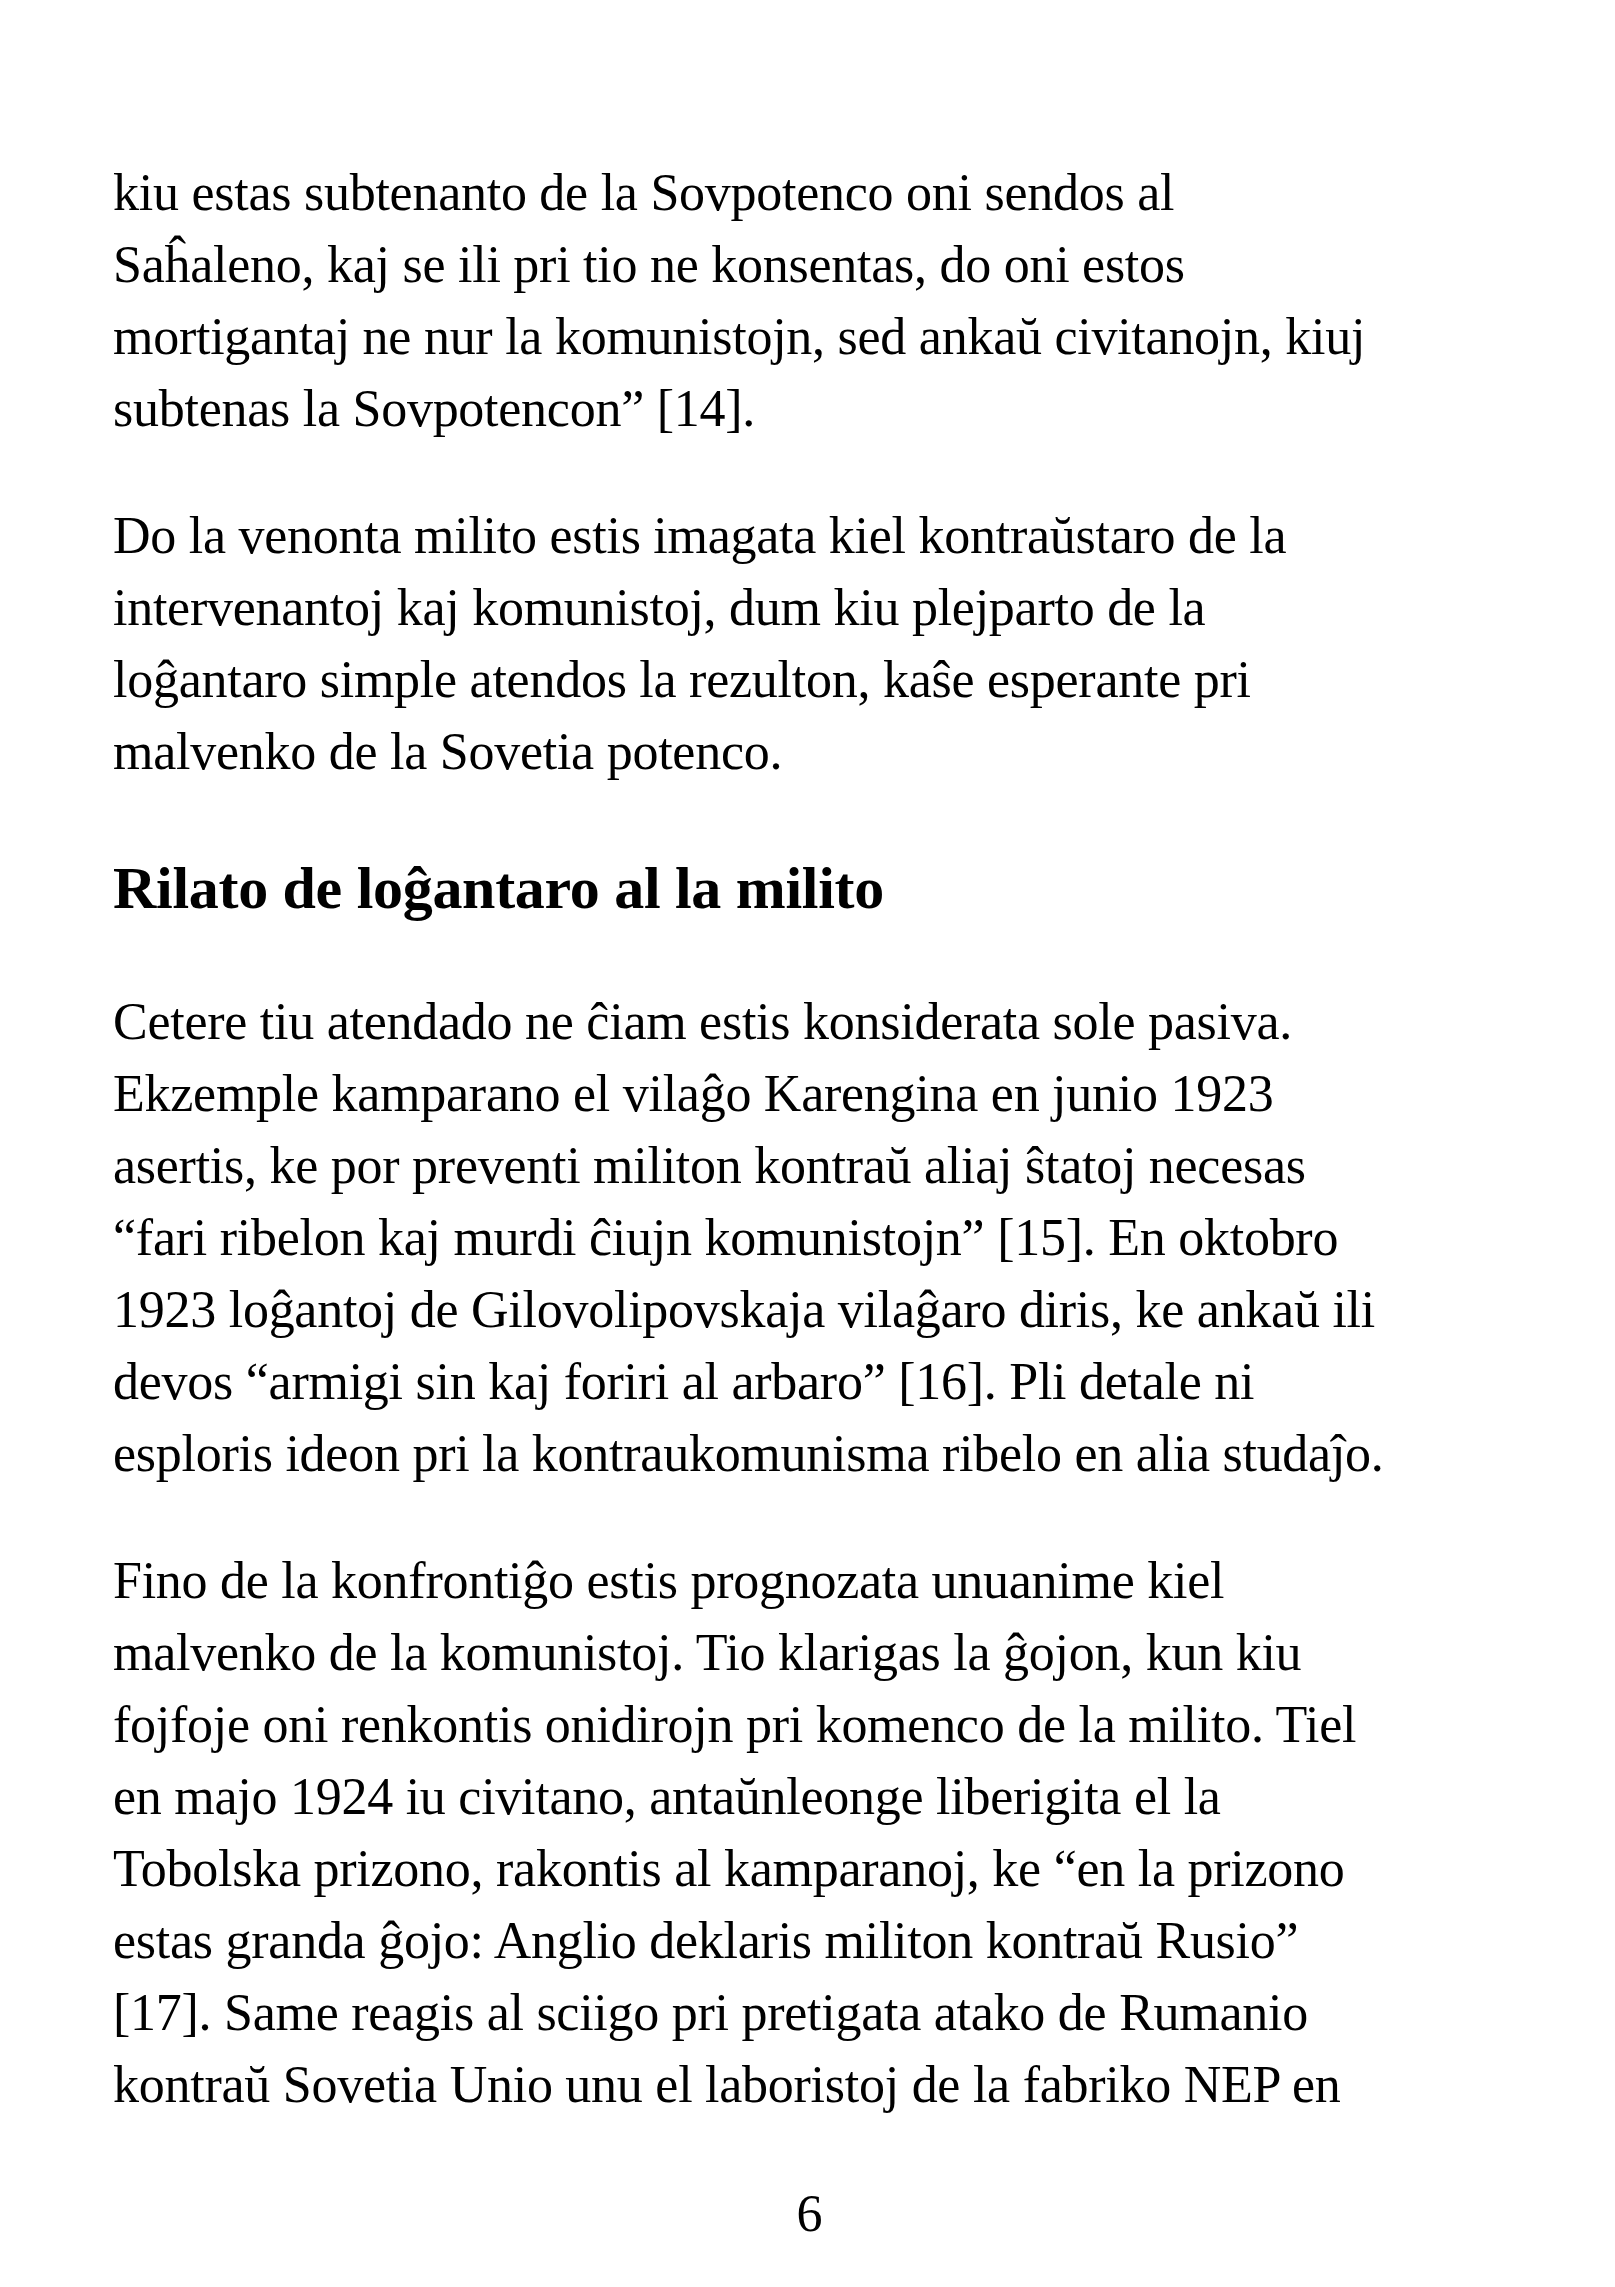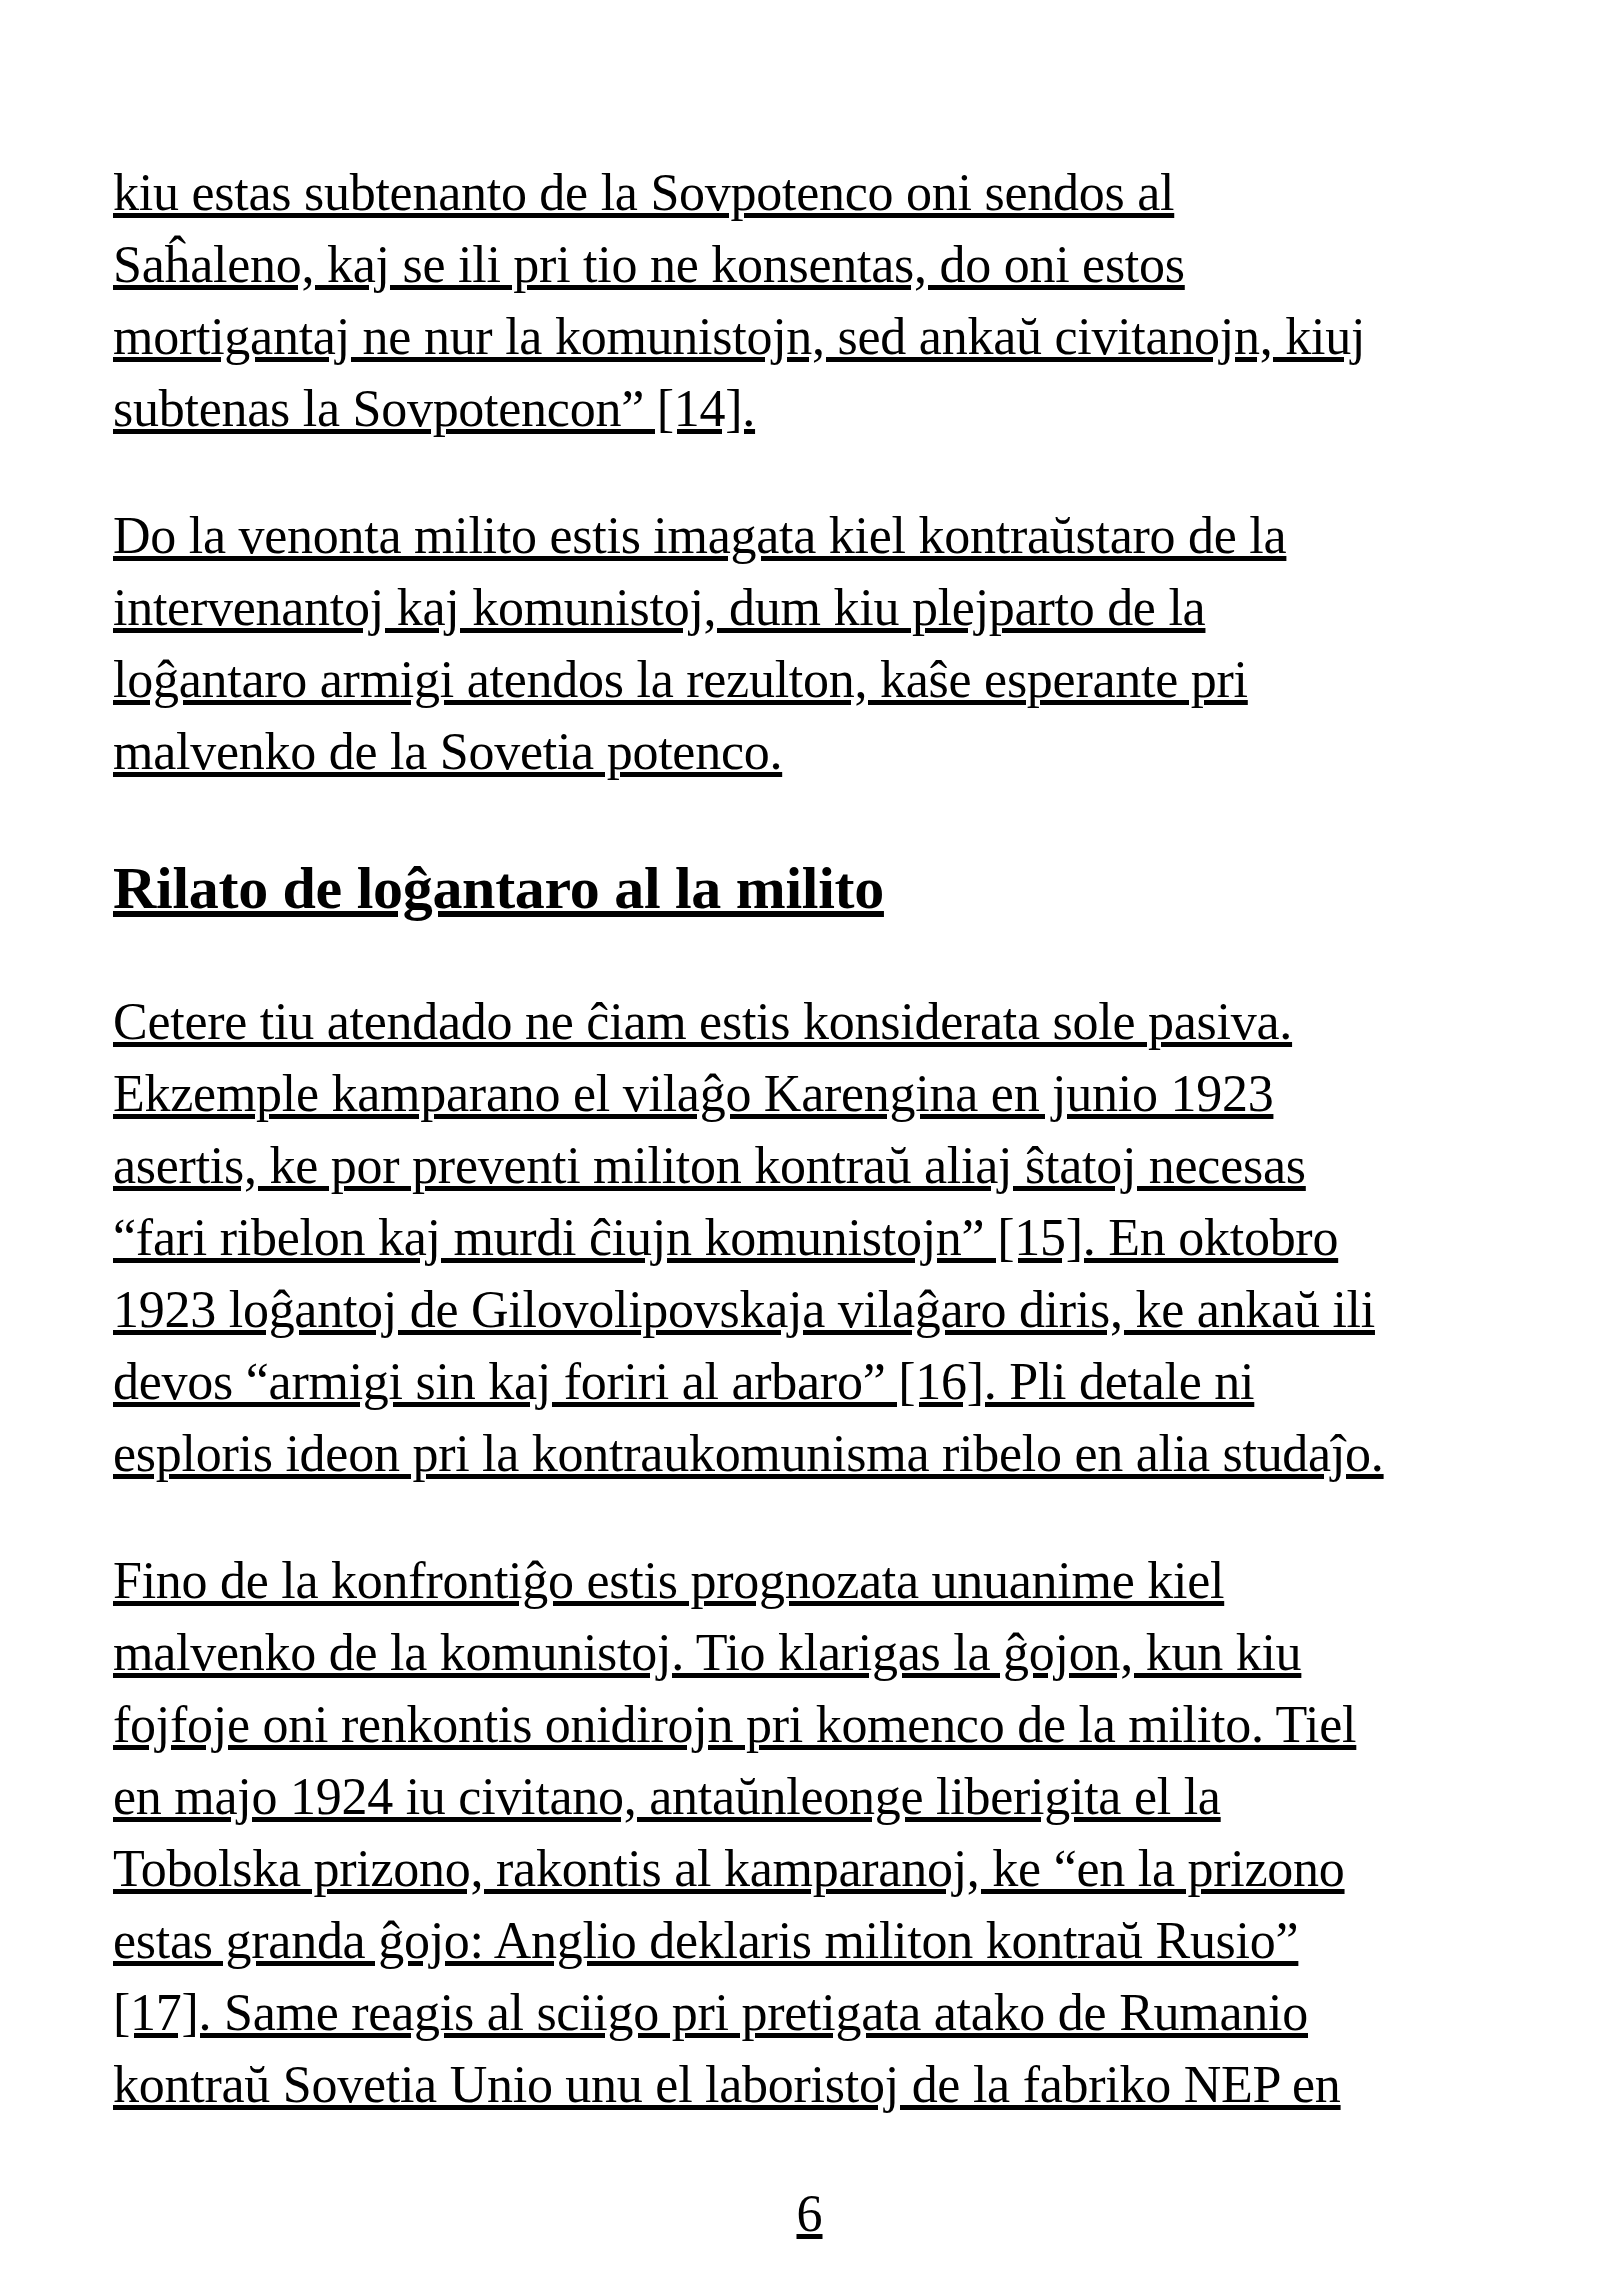--- a/index.html
+++ b/index.html
@@ -10,21 +10,20 @@
   .page {
     position: relative;
     width: 1615px;
     height: 2288px;
     background: #ffffff;
     color: #000000;
     font-family: "Liberation Serif", "DejaVu Serif", serif;
     box-sizing: border-box;
     padding: 157px 109px 0 113px;
     overflow: hidden;
-    text-decoration: underline;
   }
   .para {
     font-size: 52px;
     line-height: 72px;
     white-space: pre-line;          
     margin: 0 0 55px 0;
     letter-spacing: -0.005em;
     text-align: left;
   }
   .heading {
@@ -46,21 +45,21 @@
 <body>
 
 <div class="page">
   <div>
     <p class="para">kiu estas subtenanto de la Sovpotenco oni sendos al
 Saĥaleno, kaj se ili pri tio ne konsentas, do oni estos
 mortigantaj ne nur la komunistojn, sed ankaŭ civitanojn, kiuj
 subtenas la Sovpotencon” [14].</p>
     <p class="para">Do la venonta milito estis imagata kiel kontraŭstaro de la
 intervenantoj kaj komunistoj, dum kiu plejparto de la
-loĝantaro armigi atendos la rezulton, kaŝe esperante pri
+loĝantaro simple atendos la rezulton, kaŝe esperante pri
 malvenko de la Sovetia potenco.</p>
     <h1 class="heading">Rilato de loĝantaro al la milito</h1>
     <p class="para">Cetere tiu atendado ne ĉiam estis konsiderata sole pasiva.
 Ekzemple kamparano el vilaĝo Karengina en junio 1923
 asertis, ke por preventi militon kontraŭ aliaj ŝtatoj necesas
 “fari ribelon kaj murdi ĉiujn komunistojn” [15]. En oktobro
 1923 loĝantoj de Gilovolipovskaja vilaĝaro diris, ke ankaŭ ili
 devos “armigi sin kaj foriri al arbaro” [16]. Pli detale ni
 esploris ideon pri la kontraukomunisma ribelo en alia studaĵo.</p>
     <p class="para">Fino de la konfrontiĝo estis prognozata unuanime kiel

